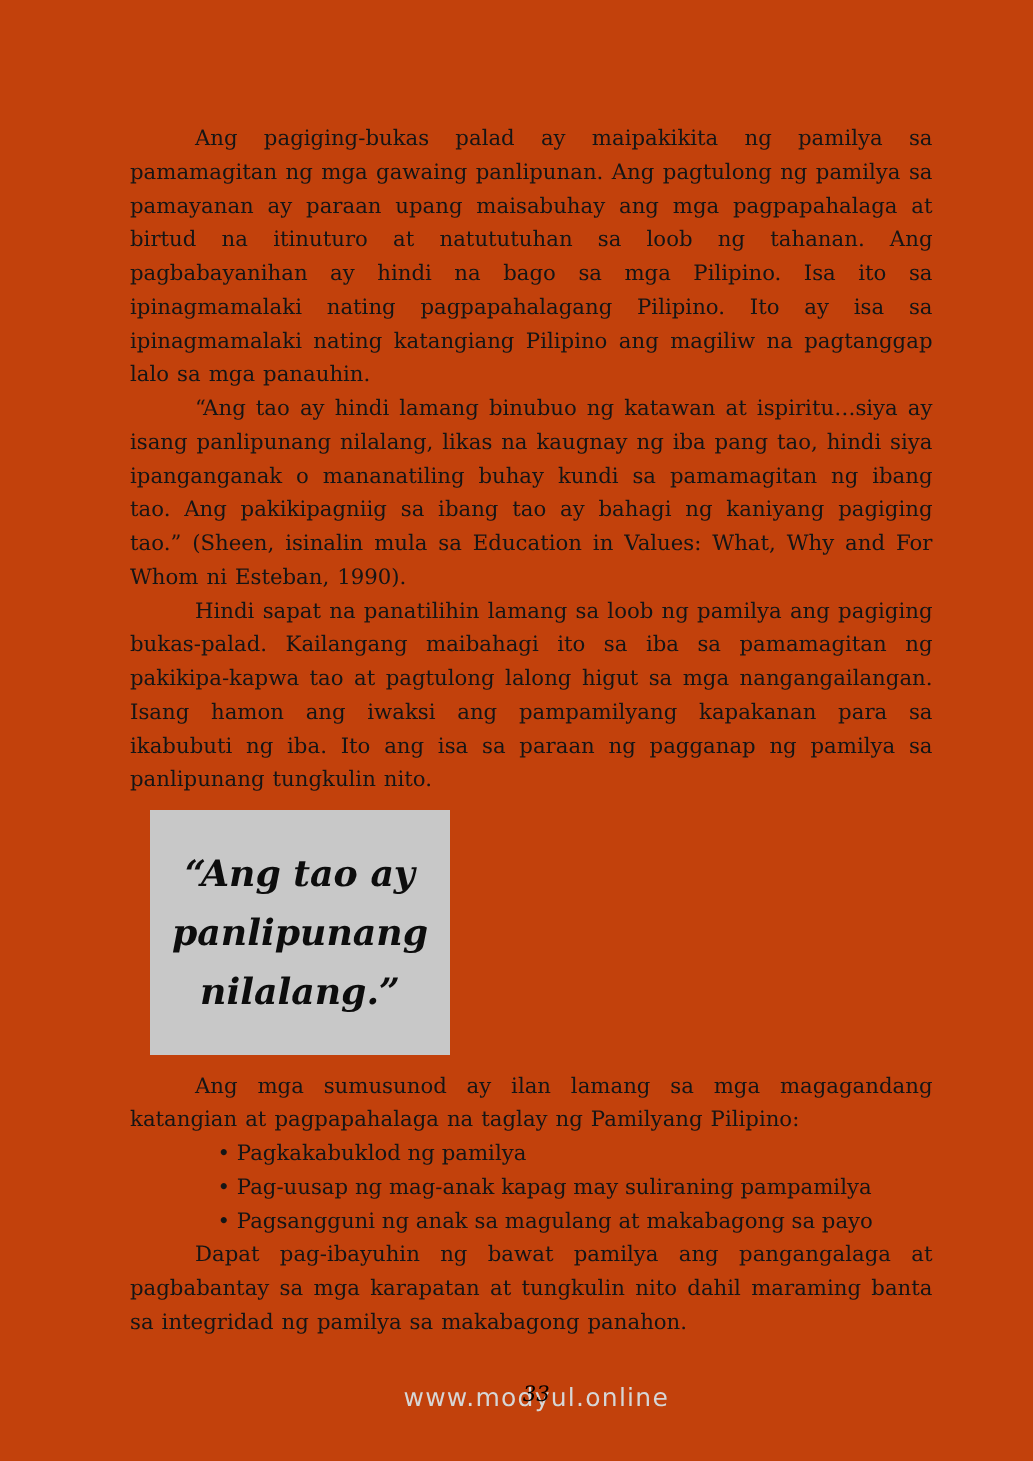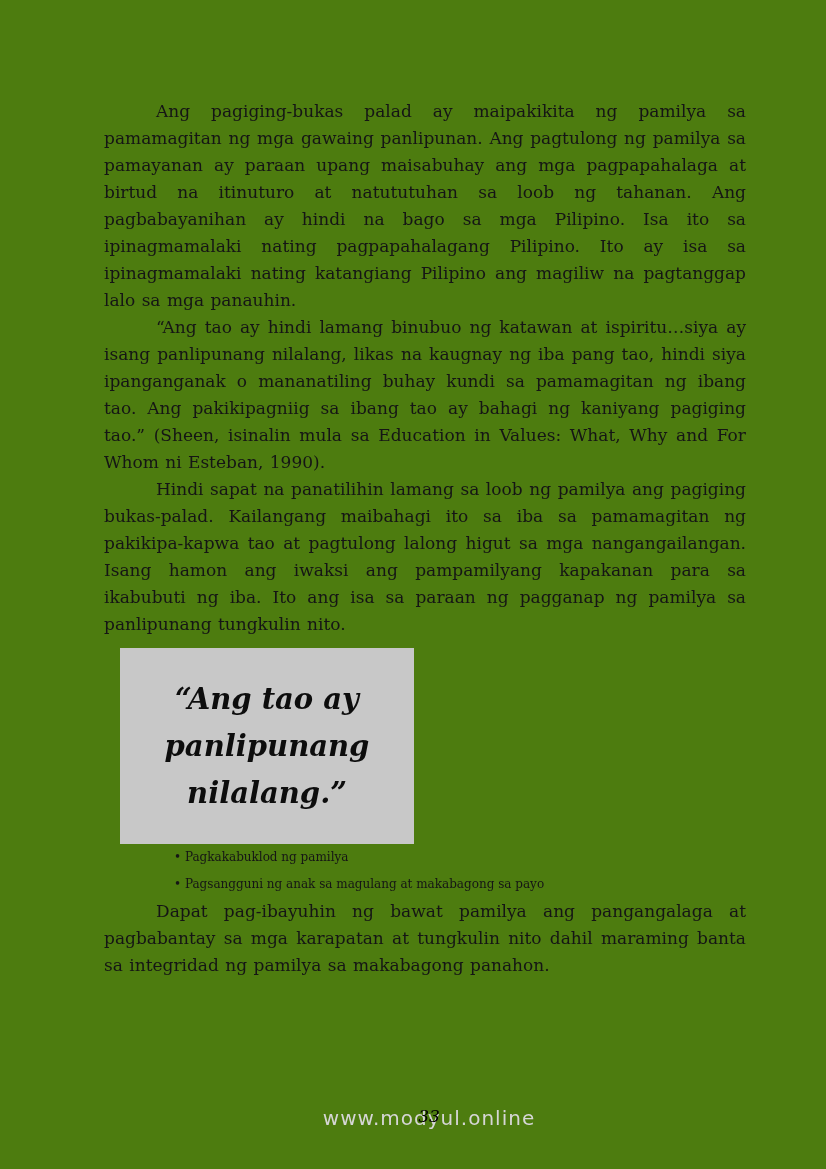--- a/index.html
+++ b/index.html
@@ -1,20 +1,20 @@
 <!DOCTYPE html>
 <html><head>
 <meta charset="utf-8">
 <style>
   html, body { margin: 0; padding: 0; background: #ffffff; }
   .page {
     position: relative;
     width: 826px;
     height: 1169px;
-    background: #4d7c0f;
+    background: #c2410c;
     font-family: "DejaVu Serif", serif;
     color: #151515;
     overflow: hidden;
   }
   .content {
     position: absolute;
     left: 104px;
     top: 98px;
     width: 642px;
   }
@@ -25,21 +25,21 @@
     text-align: justify;
     text-indent: 52px;
     word-spacing: 1px;
   }
   .two-col {
     display: flex;
     margin-top: 10px;
     align-items: stretch;
   }
   .quote-box {
-    width: 294px;
+    width: 240px;
     height: 196px;
     margin-left: 16px;
     background: #c8c8c8;
     display: flex;
     align-items: center;
     justify-content: center;
     flex: none;
   }
   .quote-text {
     font-size: 29px;
@@ -70,21 +70,21 @@
     text-indent: 52px;
     word-spacing: 1px;
   }
   .after-box { margin-top: 12px; }
   .bullet-list {
     margin: 0;
     padding: 0 0 0 70px;
     list-style: none;
   }
   .bullet-list li {
-    font-size: 12px;
+    font-size: 17px;
     line-height: 27px;
   }
   .bullet-list li::before { content: "\2022\00a0"; }
   .footer {
     position: absolute;
     left: 16px;
     top: 1100px;
     width: 826px;
     height: 40px;
     text-align: center;
@@ -122,28 +122,30 @@
     <p class="body-para">“Ang tao ay hindi lamang binubuo ng katawan at ispiritu…siya ay isang panlipunang nilalang, likas na kaugnay ng iba pang tao, hindi siya ipanganganak o mananatiling buhay kundi sa pamamagitan ng ibang tao. Ang pakikipagniig sa ibang tao ay bahagi ng kaniyang pagiging tao.” (Sheen, isinalin mula sa Education in Values: What, Why and For Whom ni Esteban, 1990).</p>
 
     <p class="body-para">Hindi sapat na panatilihin lamang sa loob ng pamilya ang pagiging bukas-palad. Kailangang maibahagi ito sa iba sa pamamagitan ng pakikipa-kapwa tao at pagtulong lalong higut sa mga nangangailangan. Isang hamon ang iwaksi ang pampamilyang kapakanan para sa ikabubuti ng iba. Ito ang isa sa paraan ng pagganap ng pamilya sa panlipunang tungkulin nito.</p>
 
     <div class="two-col">
       <div class="quote-box" style="background: rgb(200, 200, 200);">
         <div class="quote-text">“Ang tao ay panlipunang nilalang.”</div>
       </div>
     </div>
 
+    <p class="body-para after-box">Ang mga sumusunod ay ilan lamang sa mga magagandang katangian at pagpapahalaga  na taglay ng  Pamilyang Pilipino:</p>
 
     <ul class="bullet-list">
 
         <li>Pagkakabuklod ng pamilya</li>
 
 
 
 
+        <li>Pag-uusap ng mag-anak kapag may suliraning pampamilya</li>
 
         <li>Pagsangguni ng anak sa magulang at makabagong sa payo</li>
       </ul>
 
     <p class="body-para">Dapat pag-ibayuhin ng bawat pamilya ang pangangalaga at pagbabantay sa mga karapatan at tungkulin nito dahil maraming banta sa integridad ng pamilya sa makabagong panahon.</p>
 
   </div>
 
   <div class="footer">
     <span class="watermark">www.modyul.online</span>

